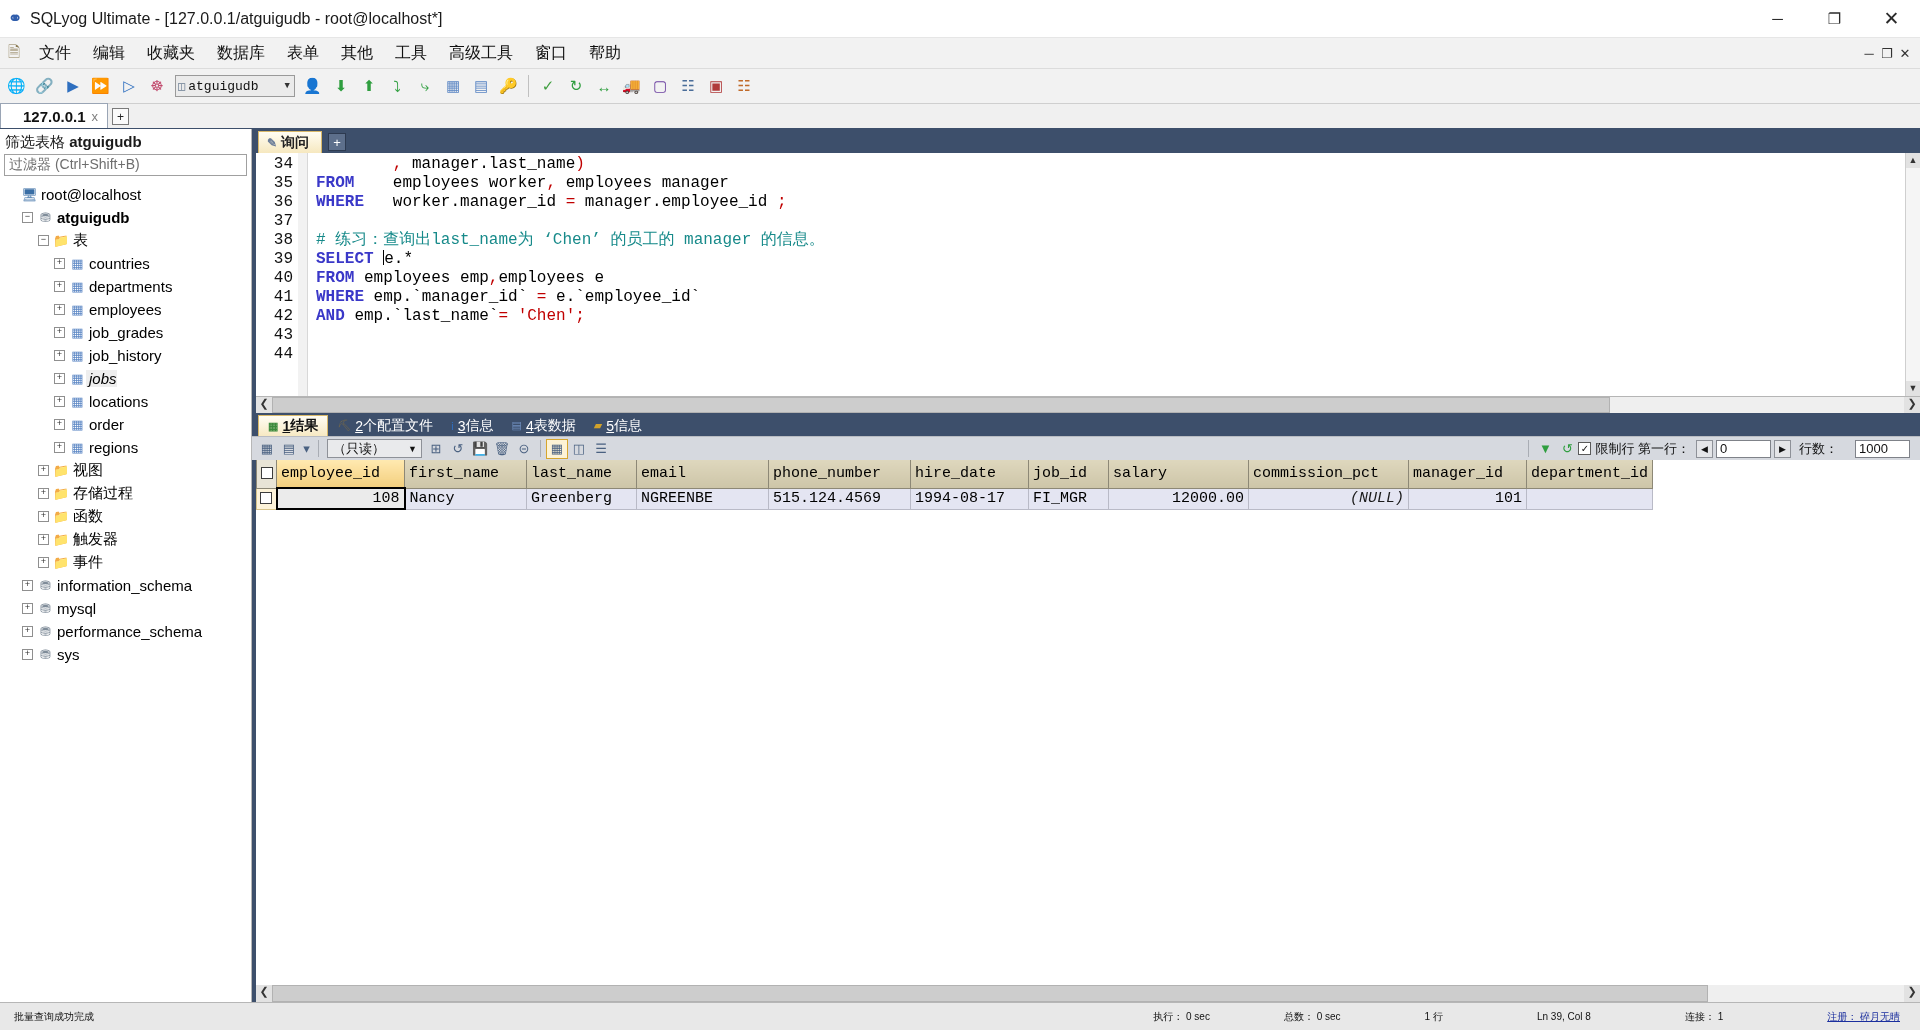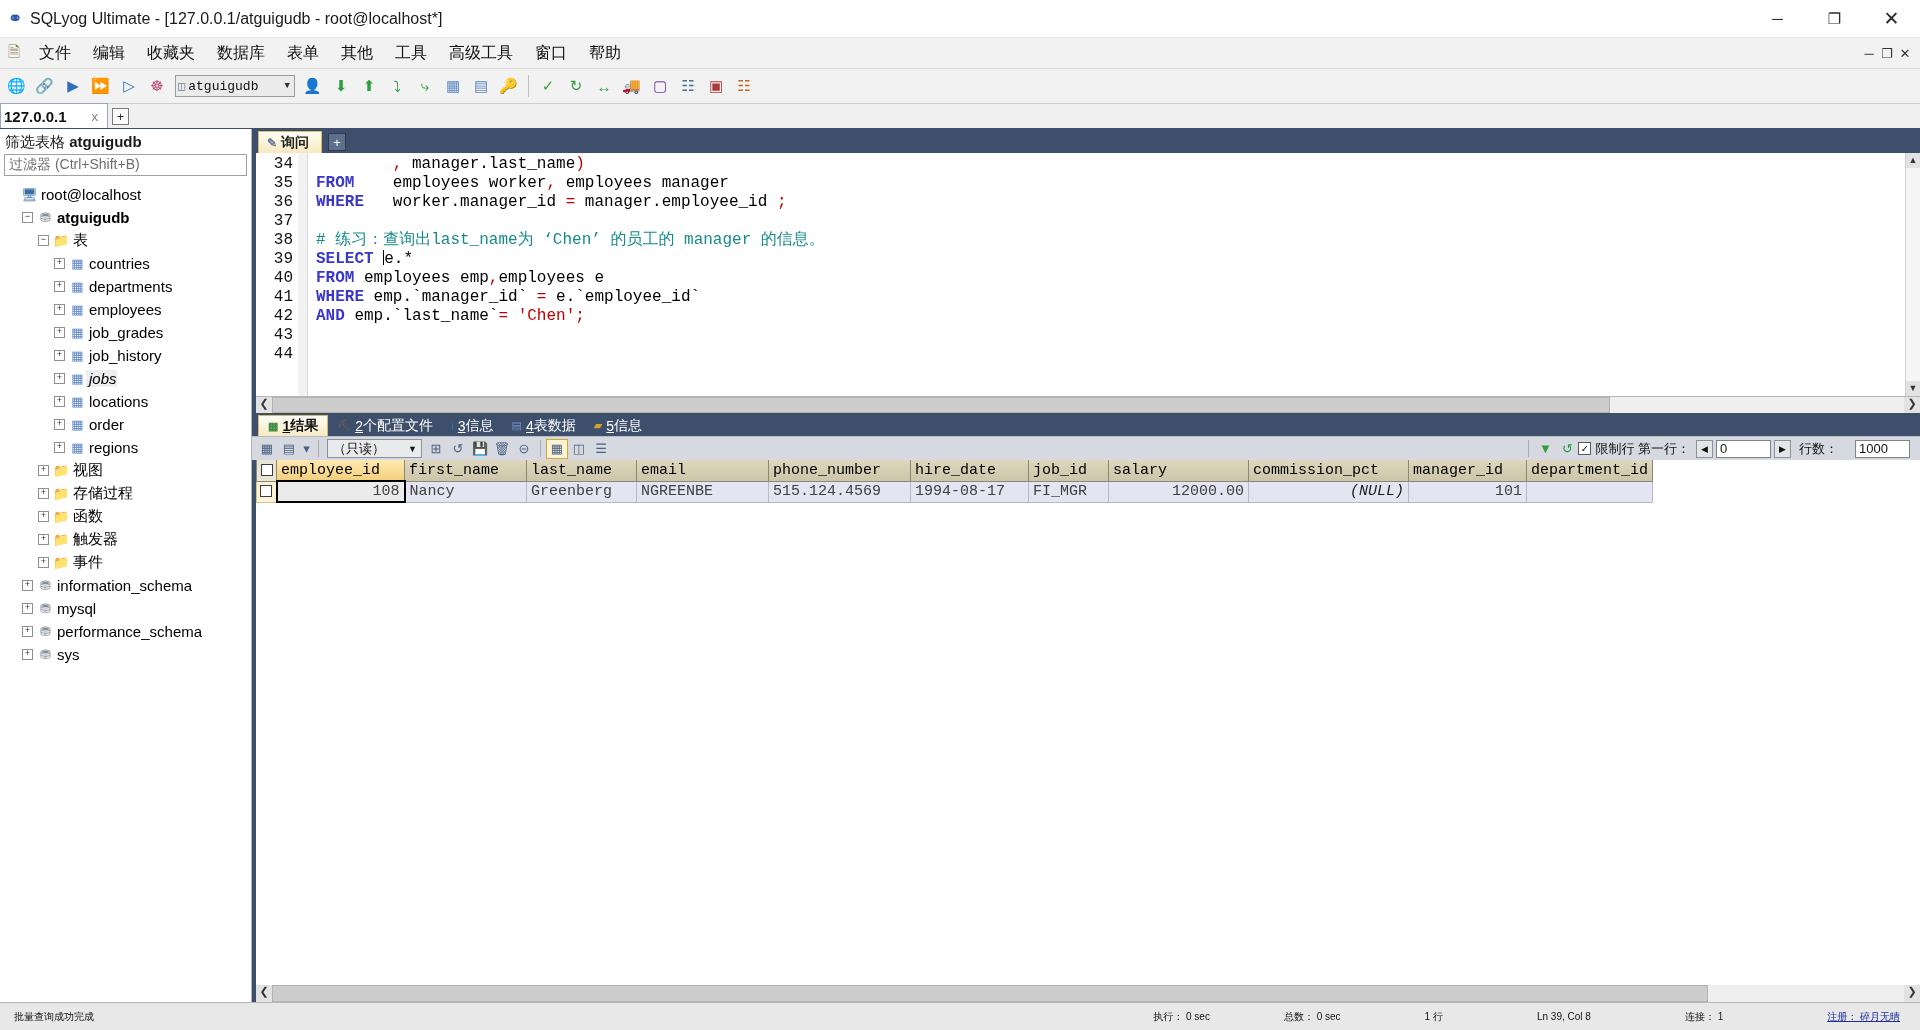--- a/index.html
+++ b/index.html
@@ -54,21 +54,21 @@
   .db-combo .dbicon { font-size: 12px; margin-right: 3px; color: #6d7f94; }
   .db-combo .arrow { margin-left: auto; font-size: 9px; padding-right: 4px; color: #333; }
 
   
   .conn-tabs {
     height: 25px; background: #f0f0f0; display: flex; align-items: flex-end; flex: none;
     border-bottom: 1px solid #3d4f6b;
   }
   .conn-tab {
     height: 25px; min-width: 108px; background: #ffffff; border: 1px solid #9aa5b5; border-bottom: none;
-    display: flex; align-items: center; padding: 0 6px 0 3px; font-size: 15px; font-weight: bold; color: #111;
+    display: flex; align-items: center; padding: 0 6px 0 22px; font-size: 15px; font-weight: bold; color: #111;
   }
   .conn-tab .x { margin-left: auto; font-size: 13px; color: #808080; font-weight: normal; padding: 0 3px; }
   .conn-plus {
     width: 17px; height: 17px; margin-left: 4px; margin-bottom: 3px; border: 1px solid #7a7a7a;
     background: #fafafa; font-size: 12px; display: flex; align-items: center; justify-content: center; color: #222;
   }
 
   
   .body { flex: 1; display: flex; min-height: 0; }
 
@@ -174,26 +174,26 @@
               display: flex; align-items: center; justify-content: center; margin-right: 4px; color: #111; }
   .gt-spin { width: 55px; height: 18px; border: 1px solid #7f8289; background: #fff; font-size: 13px;
              display: flex; align-items: center; padding-left: 3px; }
   .gt-arrbtn { width: 17px; height: 18px; border: 1px solid #8e9198; background: #e4e5e8; font-size: 9px;
                display: flex; align-items: center; justify-content: center; }
 
   .gridwrap { flex: 1; background: #fff; overflow: hidden; border-left: 4px solid #3d4f6b; position: relative; }
   table.grid { border-collapse: collapse; font-family: "Liberation Mono", monospace; font-size: 15px; table-layout: fixed; }
   table.grid th {
     background: linear-gradient(#ded7bd,#cdc5a8); border: 1px solid #8d8876; border-top: none;
-    font-weight: normal; text-align: left; padding: 1px 4px; height: 21px; color: #000; white-space: nowrap; margin-left: 28px;
+    font-weight: normal; text-align: left; padding: 1px 4px; height: 28px; color: #000; white-space: nowrap; margin-left: 28px;
   }
   table.grid th.first { background: linear-gradient(#ffe9b0,#f3cf7e); }
   table.grid th.cb { width: 20px; background: #e8e4d6; text-align: center; padding: 0; }
   table.grid td {
-    background: #e4e5f2; border: 1px solid #b9bac7; padding: 1px 4px; height: 21px; color: #404040;
+    background: #e4e5f2; border: 1px solid #b9bac7; padding: 1px 4px; height: 21px; color: #000000;
     white-space: nowrap; overflow: hidden;
   }
   table.grid td.cb { background: #fdf3d9; border: 1px solid #d7c38a; text-align: center; padding: 0; }
   table.grid td.num { text-align: right; }
   table.grid td.selected { background: #ebebeb; border: 2px solid #000; }
   table.grid td.null { text-align: right; font-style: italic; color: #1a1a1a; }
   .cbox { width: 12px; height: 12px; border: 1px solid #3d3d3d; background: #fff; display: inline-block; vertical-align: middle; }
 
   .grid-hscroll { height: 17px; background: #d4d4d4; display: flex; align-items: center; flex: none;
                   border-left: 4px solid #3d4f6b; }

